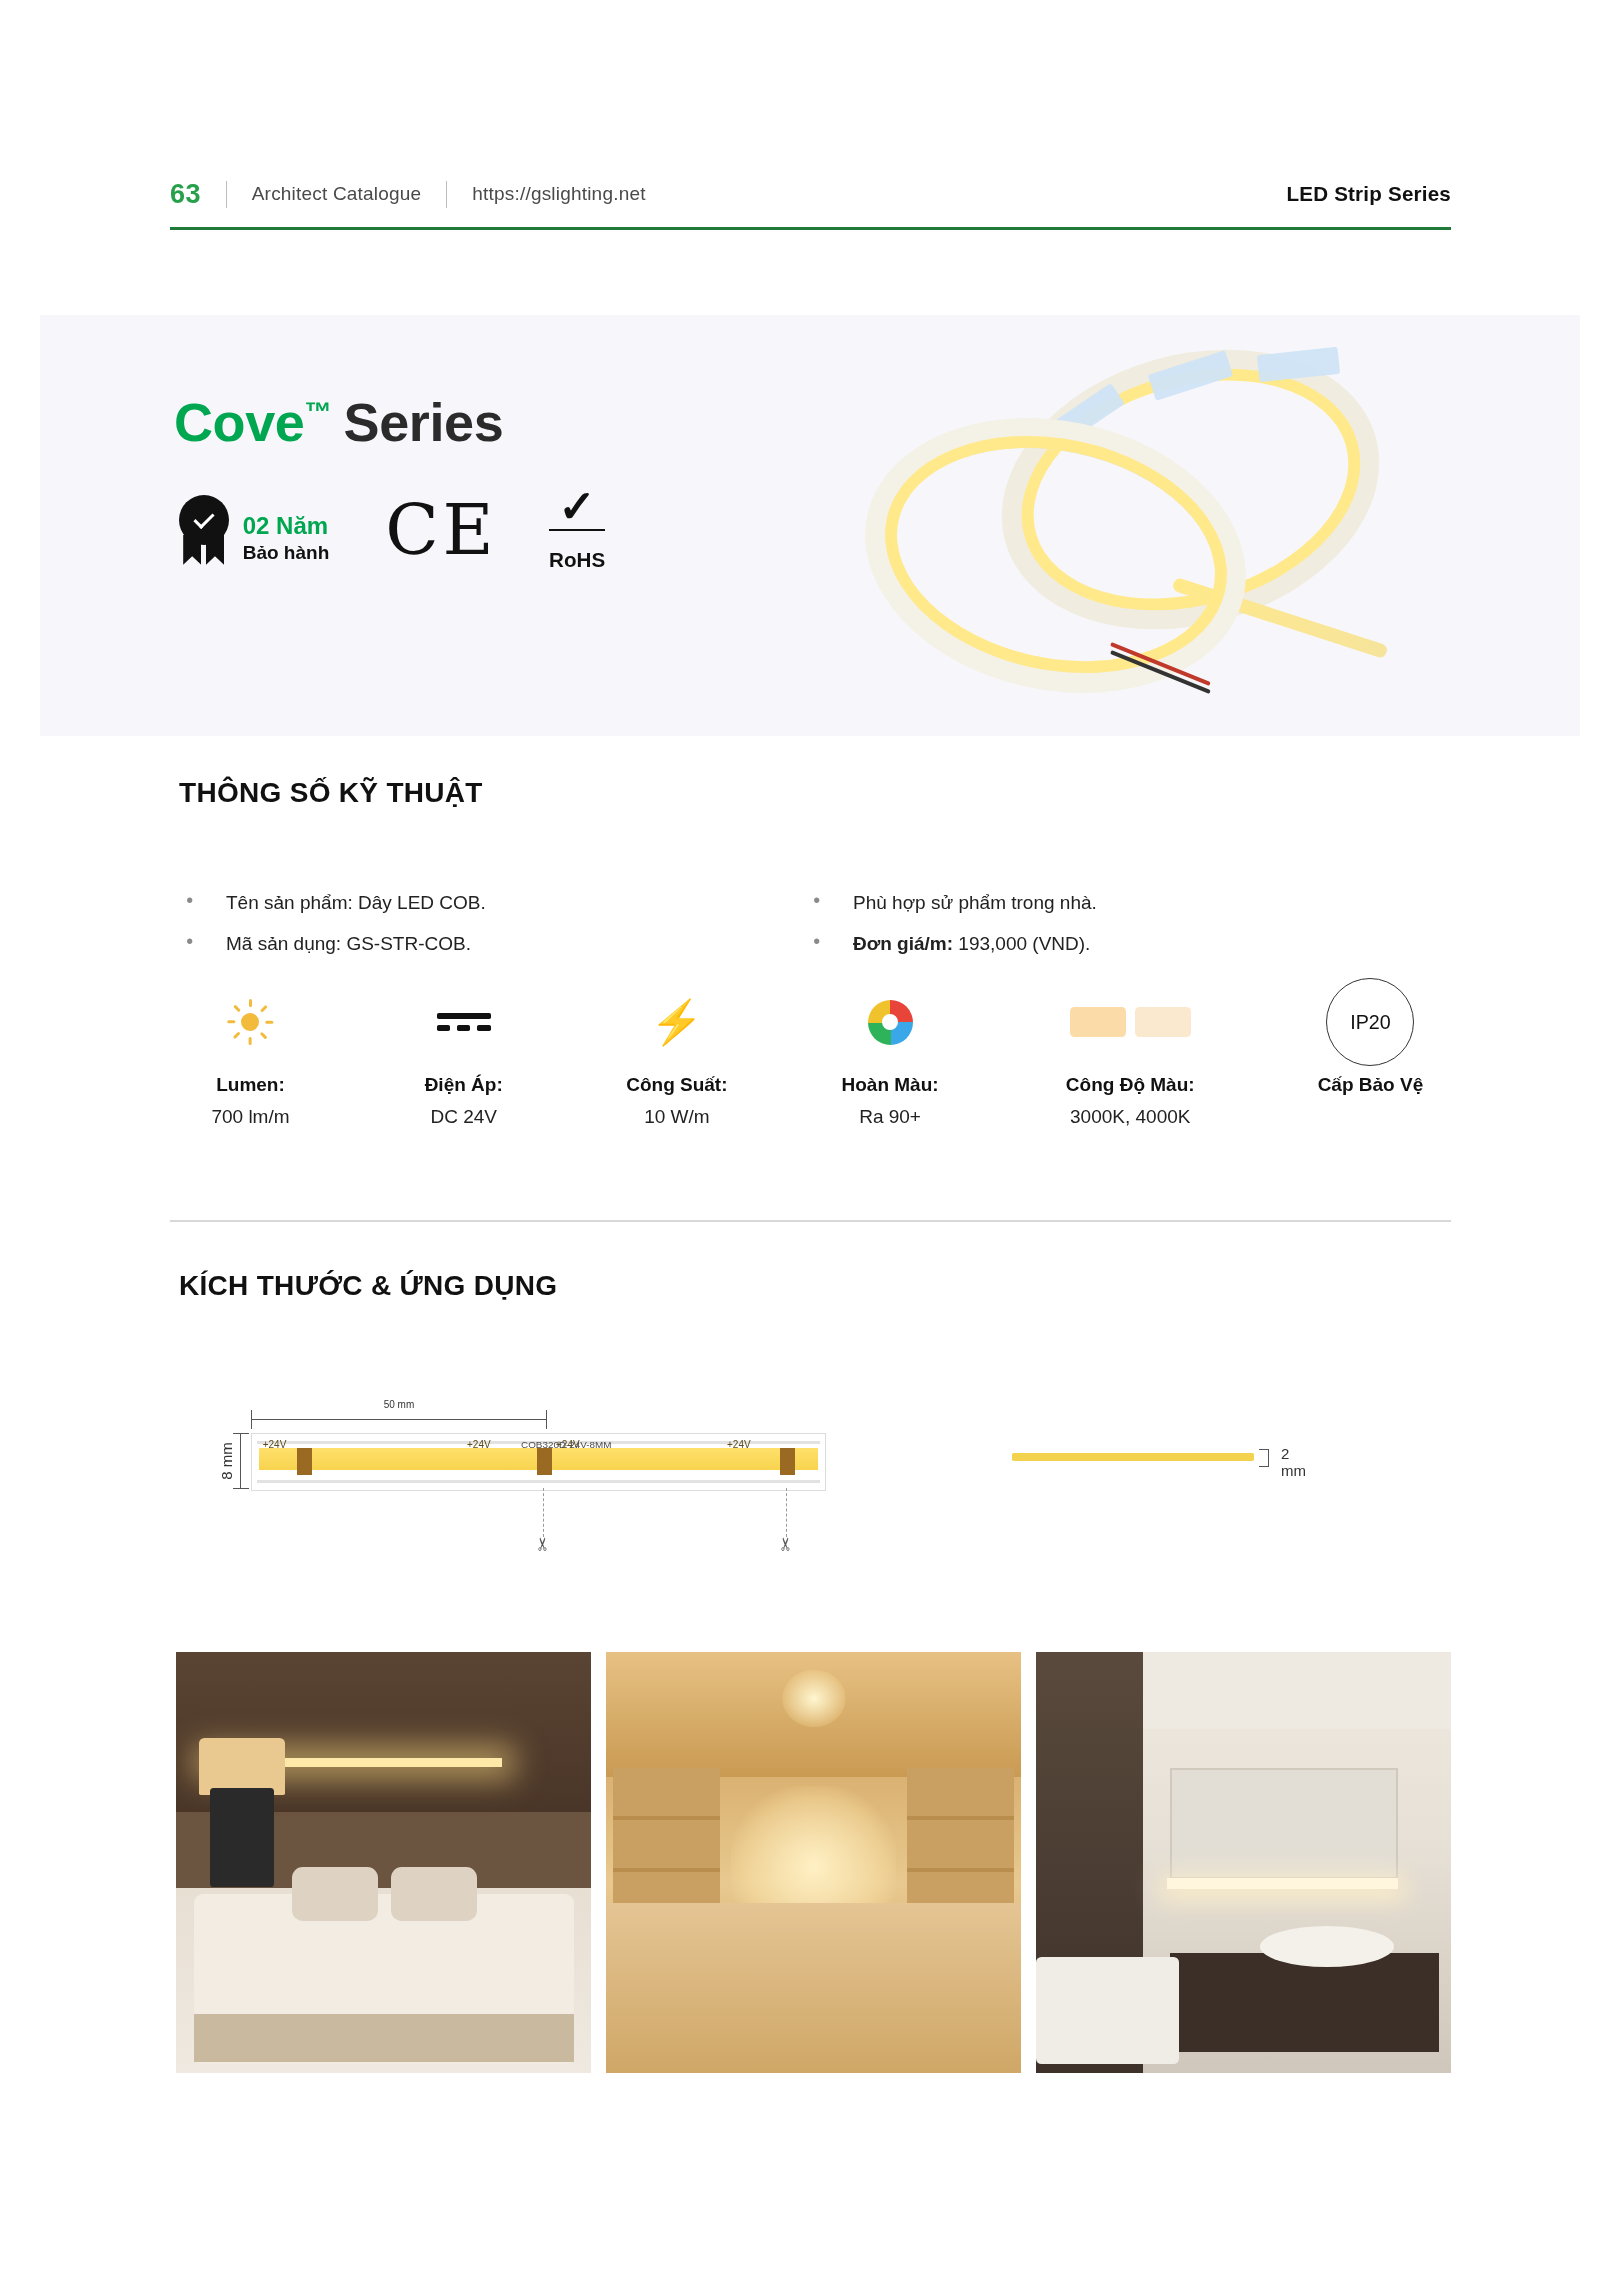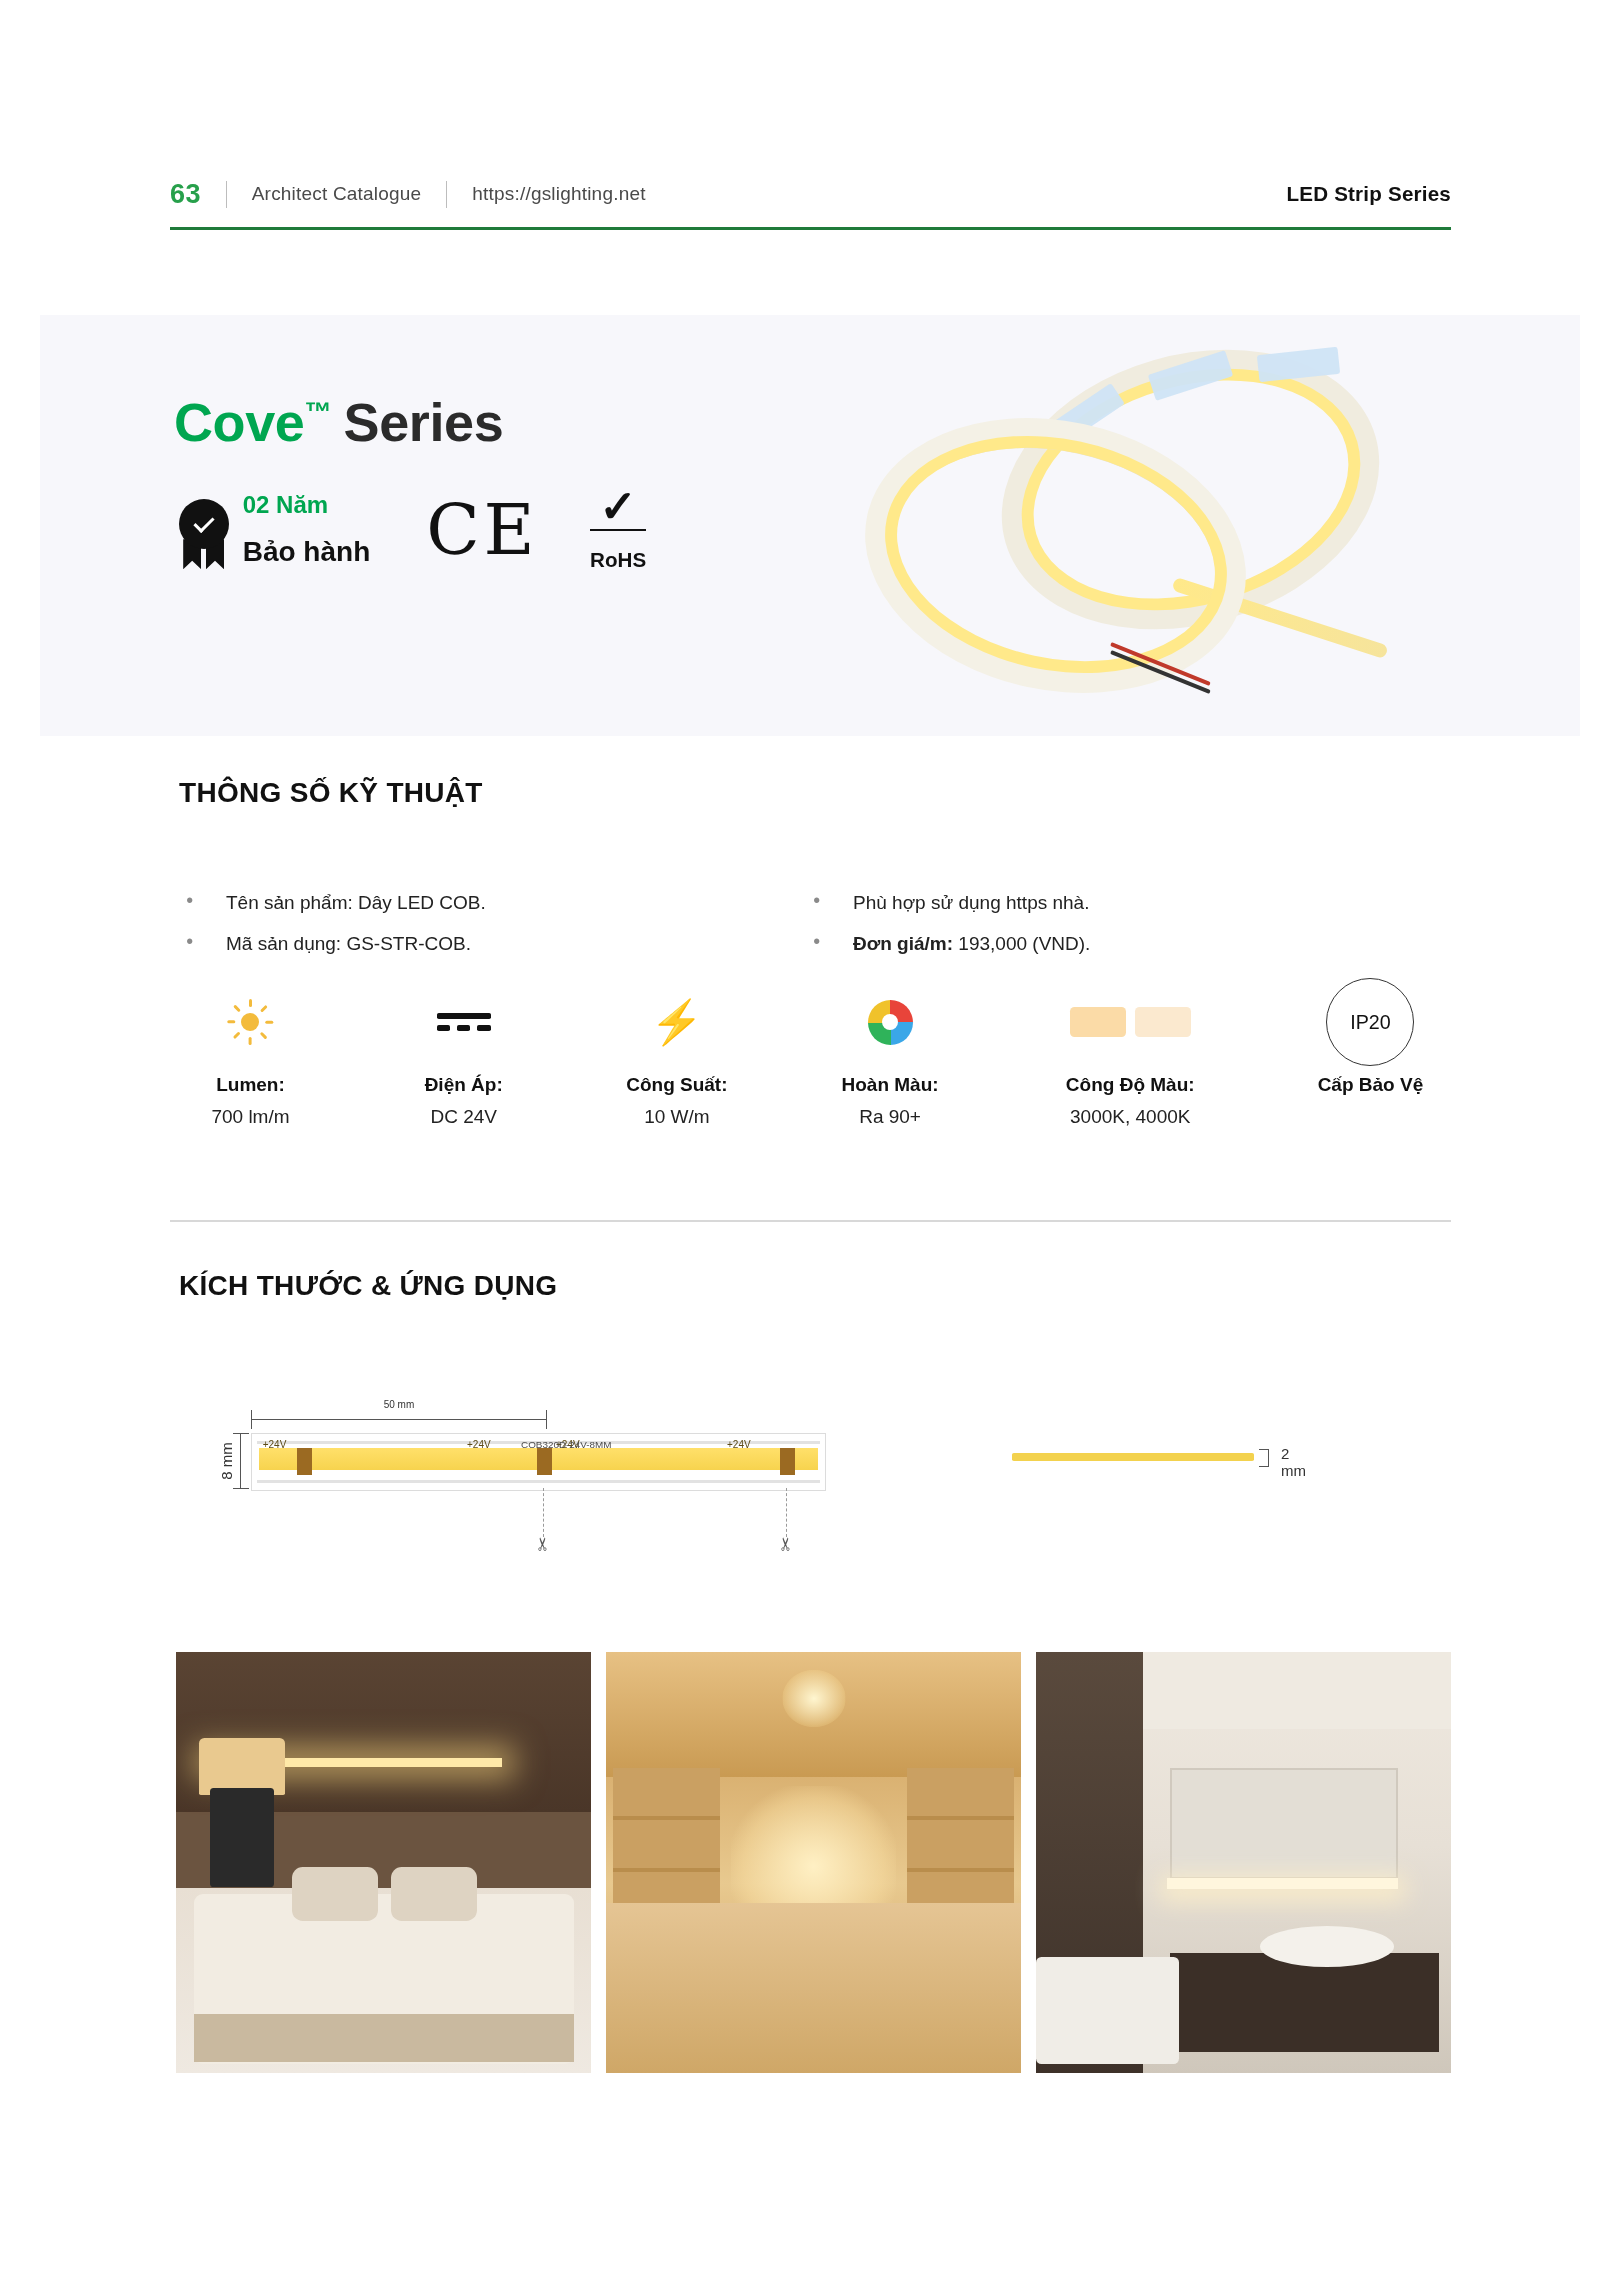--- a/index.html
+++ b/index.html
@@ -134,25 +134,24 @@
   }
   .ribbon-icon .tail-l { left: 7.2px; clip-path: polygon(0 0, 100% 0, 100% 100%, 50% 72%, 0 100%); }
   .ribbon-icon .tail-r { left: 30px; clip-path: polygon(0 0, 100% 0, 100% 100%, 50% 72%, 0 100%); }
   .warranty-text .yrs {
     font-size: 24px;
     font-weight: bold;
     color: #00a650;
     line-height: 1.25;
   }
   .warranty-text .wl {
-    font-size: 28px;
+    font-size: 19px;
     font-weight: bold;
     color: #111;
     line-height: 1.25;
-    margin-top: 14px;
   }
   .ce-mark {
     margin-left: 56px;
     font-size: 70px;
     font-weight: 300;
     letter-spacing: 3.6px;
     color: #111;
     font-family: "DejaVu Serif", serif;
     line-height: 1;
   }
@@ -672,21 +671,21 @@
   <div class="section-title" id="spec-title">THÔNG SỐ KỸ THUẬT</div>
 
   <div class="bullets left">
     <ul>
       <li>Tên sản phẩm: Dây LED COB.</li>
       <li>Mã sản dụng:  GS-STR-COB.</li>
     </ul>
   </div>
   <div class="bullets right">
     <ul>
-      <li>Phù hợp sử dụng https nhà.</li>
+      <li>Phù hợp sử phẩm trong nhà.</li>
       <li>
         <b>Đơn giá/m:</b>
         <span>193,000 (VND).</span>
       </li>
     </ul>
   </div>
 
   <div class="specs-row">
 
     <div class="spec-item">

